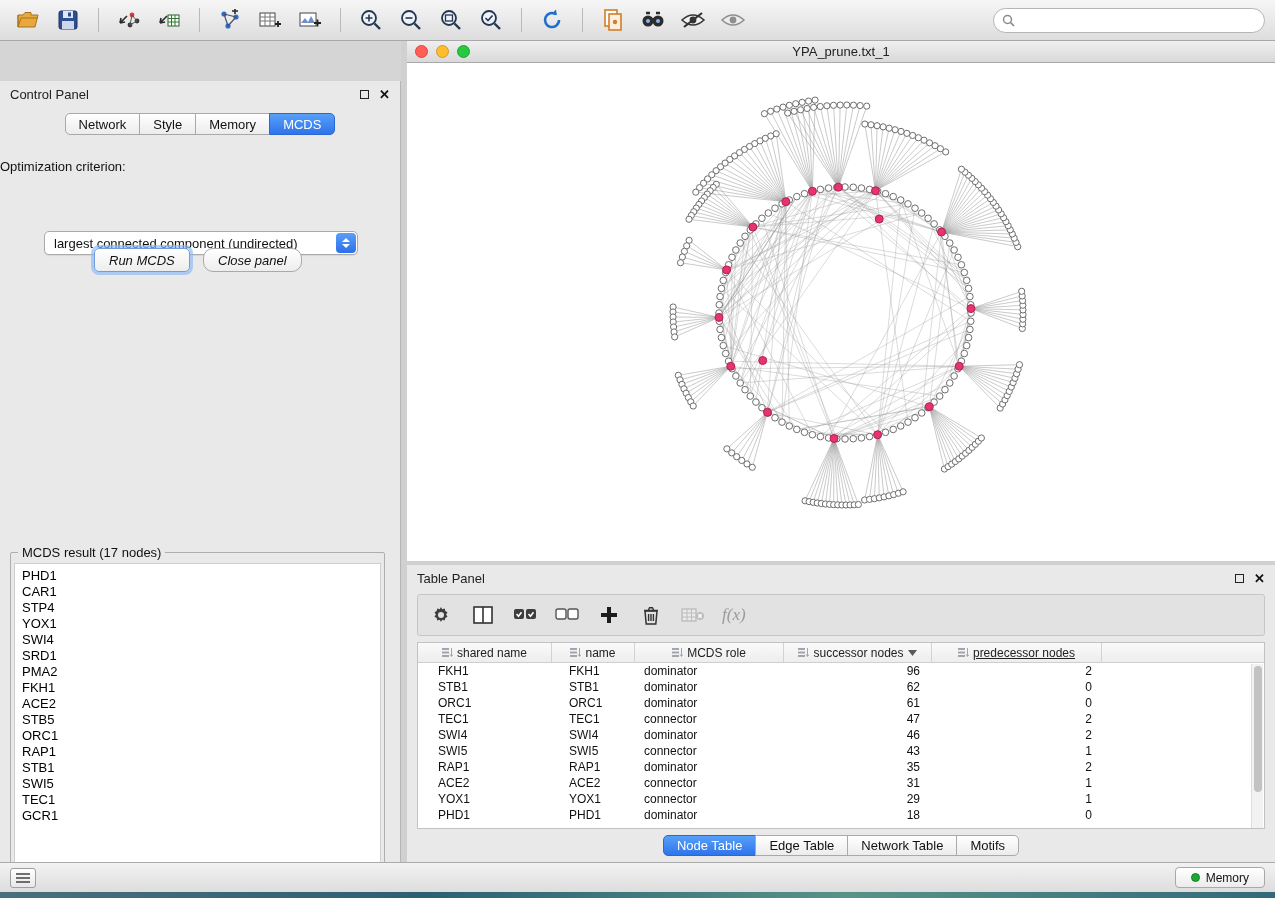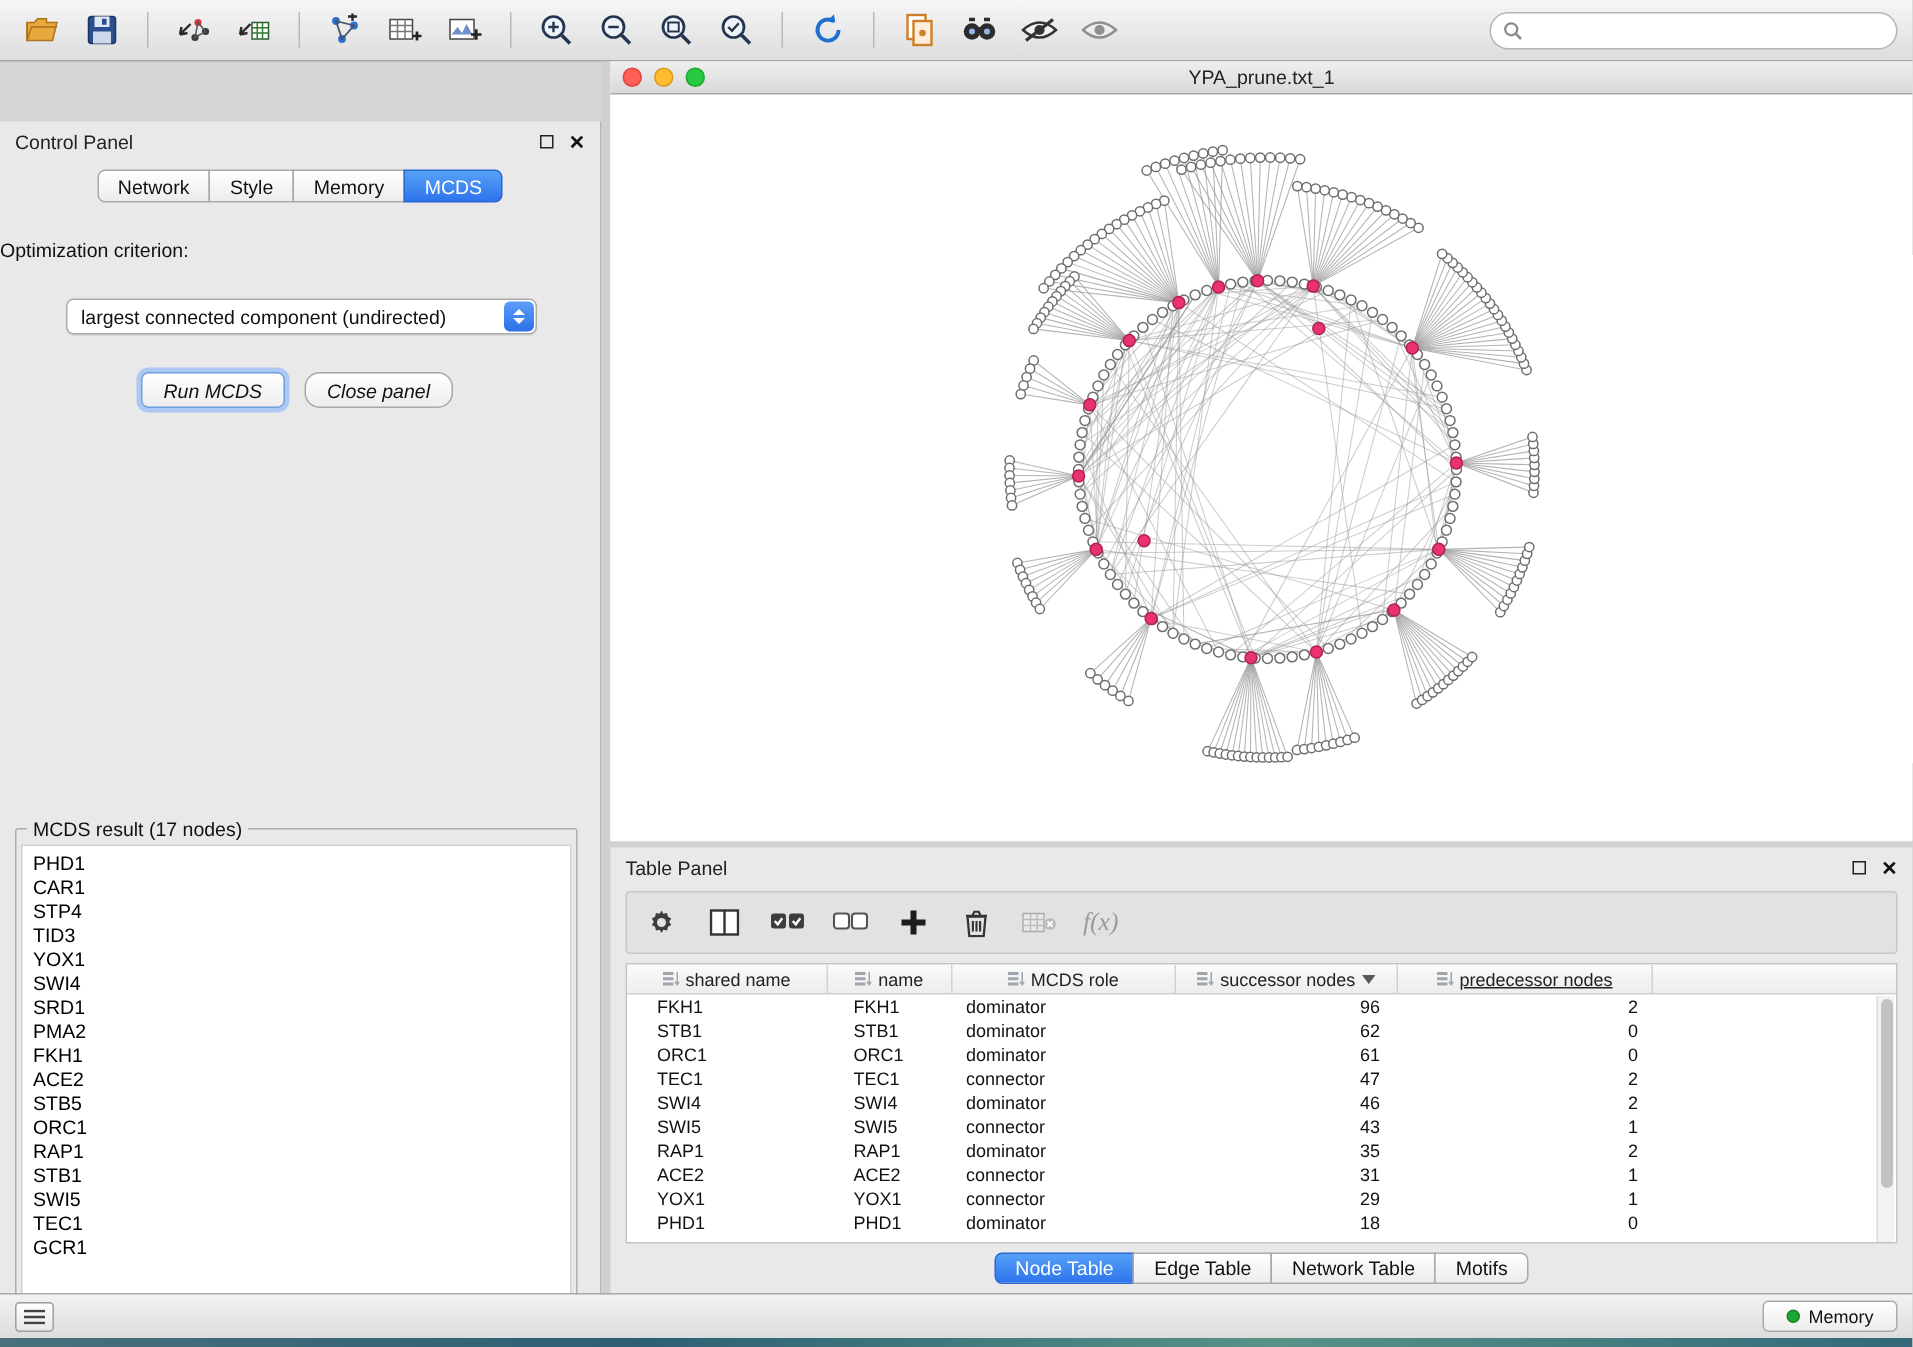--- a/index.html
+++ b/index.html
@@ -24,21 +24,21 @@
   .wb-close { font-size:13px; font-weight:bold; color:#111; line-height:1; cursor:default; }
 
   .tabs-row { display:flex; justify-content:center; margin-top:6px; }
   .tab { height:22px; padding:0 13px; display:flex; align-items:center; font-size:13px;
     background:linear-gradient(#ffffff,#ececec); border:1px solid #a9a9a9; margin-left:-1px; }
   .tab:first-child { border-radius:5px 0 0 5px; margin-left:0; }
   .tab:last-child { border-radius:0 5px 5px 0; }
   .tab.active { background:linear-gradient(#57a0f8,#2e74ec); color:#fff; border-color:#2a67d0; }
 
   .opt-label { text-align:left; margin-top:24px; font-size:13px; }
-  .dropdown { position:absolute; left:44px; top:118px; width:314px; height:24px; background:#fff;
+  .dropdown { position:absolute; left:44px; top:150px; width:314px; height:24px; background:#fff;
     border:1px solid #ababab; border-radius:5px; display:flex; align-items:center; font-size:13px; padding-left:9px;
     box-shadow:0 1px 1px rgba(0,0,0,.08); }
   .dd-stepper { position:absolute; right:1px; top:1px; bottom:1px; width:20px; border-radius:4px;
     background:linear-gradient(#5b9ef8,#2d6fe9); display:flex; flex-direction:column; align-items:center; justify-content:center; gap:2px; }
   .dd-stepper .ar { width:0; height:0; border-left:4px solid transparent; border-right:4px solid transparent; }
   .ar.up { border-bottom:4px solid #fff; }
   .ar.dn { border-top:4px solid #fff; }
 
   .btn { height:24px; border:1px solid #a9a9a9; border-radius:5px; background:linear-gradient(#ffffff,#ededed);
     font-size:13px; font-family:"Liberation Sans",sans-serif; padding:0 14px; color:#111;font-style:italic; }
@@ -269,21 +269,20 @@
   </div>
   <button class="btn btn-run">Run MCDS</button>
   <button class="btn btn-closep">Close panel</button>
 
   <fieldset class="mcds-fieldset">
     <legend class="mcds-legend">MCDS result (17 nodes)</legend>
     <div class="mcds-list">
         <div class="mcds-item">PHD1</div>
         <div class="mcds-item">CAR1</div>
         <div class="mcds-item">STP4</div>
-        <div class="mcds-item">TID3</div>
         <div class="mcds-item">YOX1</div>
         <div class="mcds-item">SWI4</div>
         <div class="mcds-item">SRD1</div>
         <div class="mcds-item">PMA2</div>
         <div class="mcds-item">FKH1</div>
         <div class="mcds-item">ACE2</div>
         <div class="mcds-item">STB5</div>
         <div class="mcds-item">ORC1</div>
         <div class="mcds-item">RAP1</div>
         <div class="mcds-item">STB1</div>

